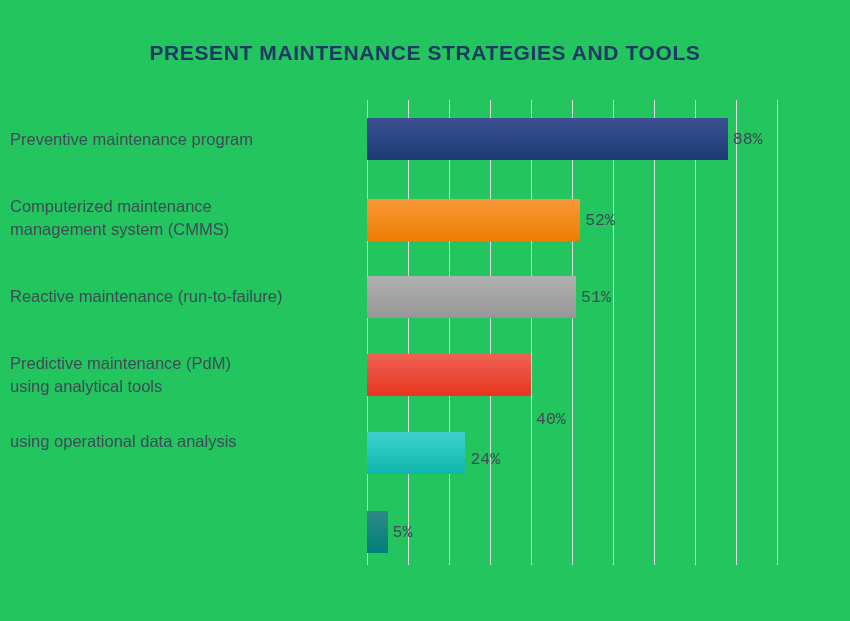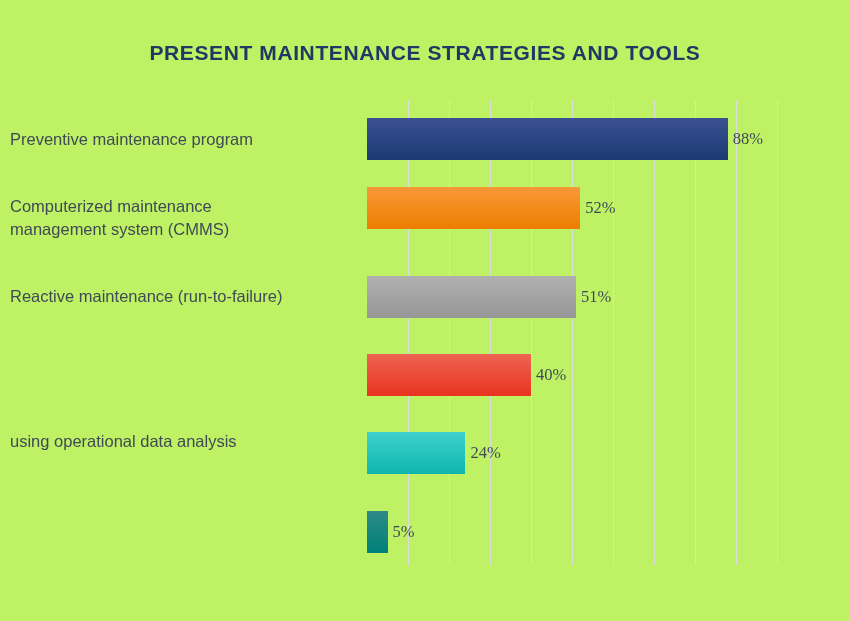--- a/index.html
+++ b/index.html
@@ -11,21 +11,21 @@
     height: 621px;
     background: #ffffff;
     font-family: "Liberation Sans", sans-serif;
     overflow: hidden;
   }
 
   .chart-card {
     position: relative;
     width: 850px;
     height: 621px;
-    background: #bef264;
+    background: #22c55e;
     box-sizing: border-box;
   }
 
   .chart-title {
     position: absolute;
     top: 41px;
     left: 0;
     width: 850px;
     text-align: center;
     font-size: 21px;
@@ -97,21 +97,21 @@
     border-radius: 0;
   }
 
   .bar-value {
     position: absolute;
     top: 50%;
     transform: translateY(-50%);
     font-size: 16.5px;
     color: #3F4A56;
     white-space: nowrap;
-    font-family: Liberation Serif, serif;
+    font-family: Liberation Mono, monospace;
     padding-left: 5px;
   }
 </style>
 </head>
 <body>
 
 <div class="chart-card">
 
   <div class="chart-title">PRESENT MAINTENANCE STRATEGIES AND TOOLS</div>
 
@@ -120,20 +120,24 @@
     <div class="labels-col" id="labels-col">
         <div class="cat-label" style="top: 27.5px;">
           <div>Preventive maintenance program</div>
         </div>
         <div class="cat-label" style="top: 184.5px;">
           <div>Reactive maintenance (run-to-failure)</div>
         </div>
         <div class="cat-label" style="top: 94.5px;">
           <div>Computerized maintenance</div>
           <div>management system (CMMS)</div>
+        </div>
+        <div class="cat-label" style="top: 251.5px;">
+          <div>Predictive maintenance (PdM)</div>
+          <div>using analytical tools</div>
         </div>
         <div class="cat-label" style="top: 330px;">
           <div>using operational data analysis</div>
         </div>
       </div>
 
     <div class="plot-area" id="plot-area">
       <div id="gridlines">
           <div class="gridline axis-origin" style="left: 0px;"></div>
           <div class="gridline" style="left: 41px;"></div>
@@ -145,35 +149,35 @@
           <div class="gridline" style="left: 287px;"></div>
           <div class="gridline" style="left: 328px;"></div>
           <div class="gridline" style="left: 369px;"></div>
           <div class="gridline" style="left: 410px;"></div>
         </div>
       <div id="bars">
           <div class="bar-row" style="top: 18px; width: 410px;">
             <div class="bar" style="width: 360.8px; background: linear-gradient(rgb(59, 81, 145) 0%, rgb(27, 58, 115) 100%);"></div>
             <div class="bar-value" style="left: 360.8px;">88%</div>
           </div>
-          <div class="bar-row" style="top: 87px; width: 410px;">
+          <div class="bar-row" style="top: 99px; width: 410px;">
             <div class="bar" style="width: 213.2px; background: linear-gradient(rgb(248, 153, 56) 0%, rgb(237, 125, 0) 100%);"></div>
             <div class="bar-value" style="left: 213.2px;">52%</div>
           </div>
           <div class="bar-row" style="top: 176px; width: 410px;">
             <div class="bar" style="width: 209.1px; background: linear-gradient(rgb(176, 176, 176) 0%, rgb(151, 151, 151) 100%);"></div>
             <div class="bar-value" style="left: 209.1px;">51%</div>
           </div>
           <div class="bar-row" style="top: 253.5px; width: 410px;">
             <div class="bar" style="width: 164px; background: linear-gradient(rgb(238, 99, 82) 0%, rgb(232, 52, 31) 100%);"></div>
-            <div class="bar-value" style="left: 164px;">40%</div>
+            <div class="bar-value" style="left: 164px; margin-top: 44px;">40%</div>
           </div>
           <div class="bar-row" style="top: 332px; width: 410px;">
             <div class="bar" style="width: 98.4px; background: linear-gradient(rgb(63, 209, 206) 0%, rgb(15, 181, 173) 100%);"></div>
-            <div class="bar-value" style="left: 98.4px;">24%</div>
+            <div class="bar-value" style="left: 98.4px; margin-top: 6px;">24%</div>
           </div>
           <div class="bar-row" style="top: 410.5px; width: 410px;">
             <div class="bar" style="width: 20.5px; background: linear-gradient(rgb(46, 138, 133) 0%, rgb(0, 128, 122) 100%);"></div>
             <div class="bar-value" style="left: 20.5px;">5%</div>
           </div>
         </div>
     </div>
 
   </div>
 

